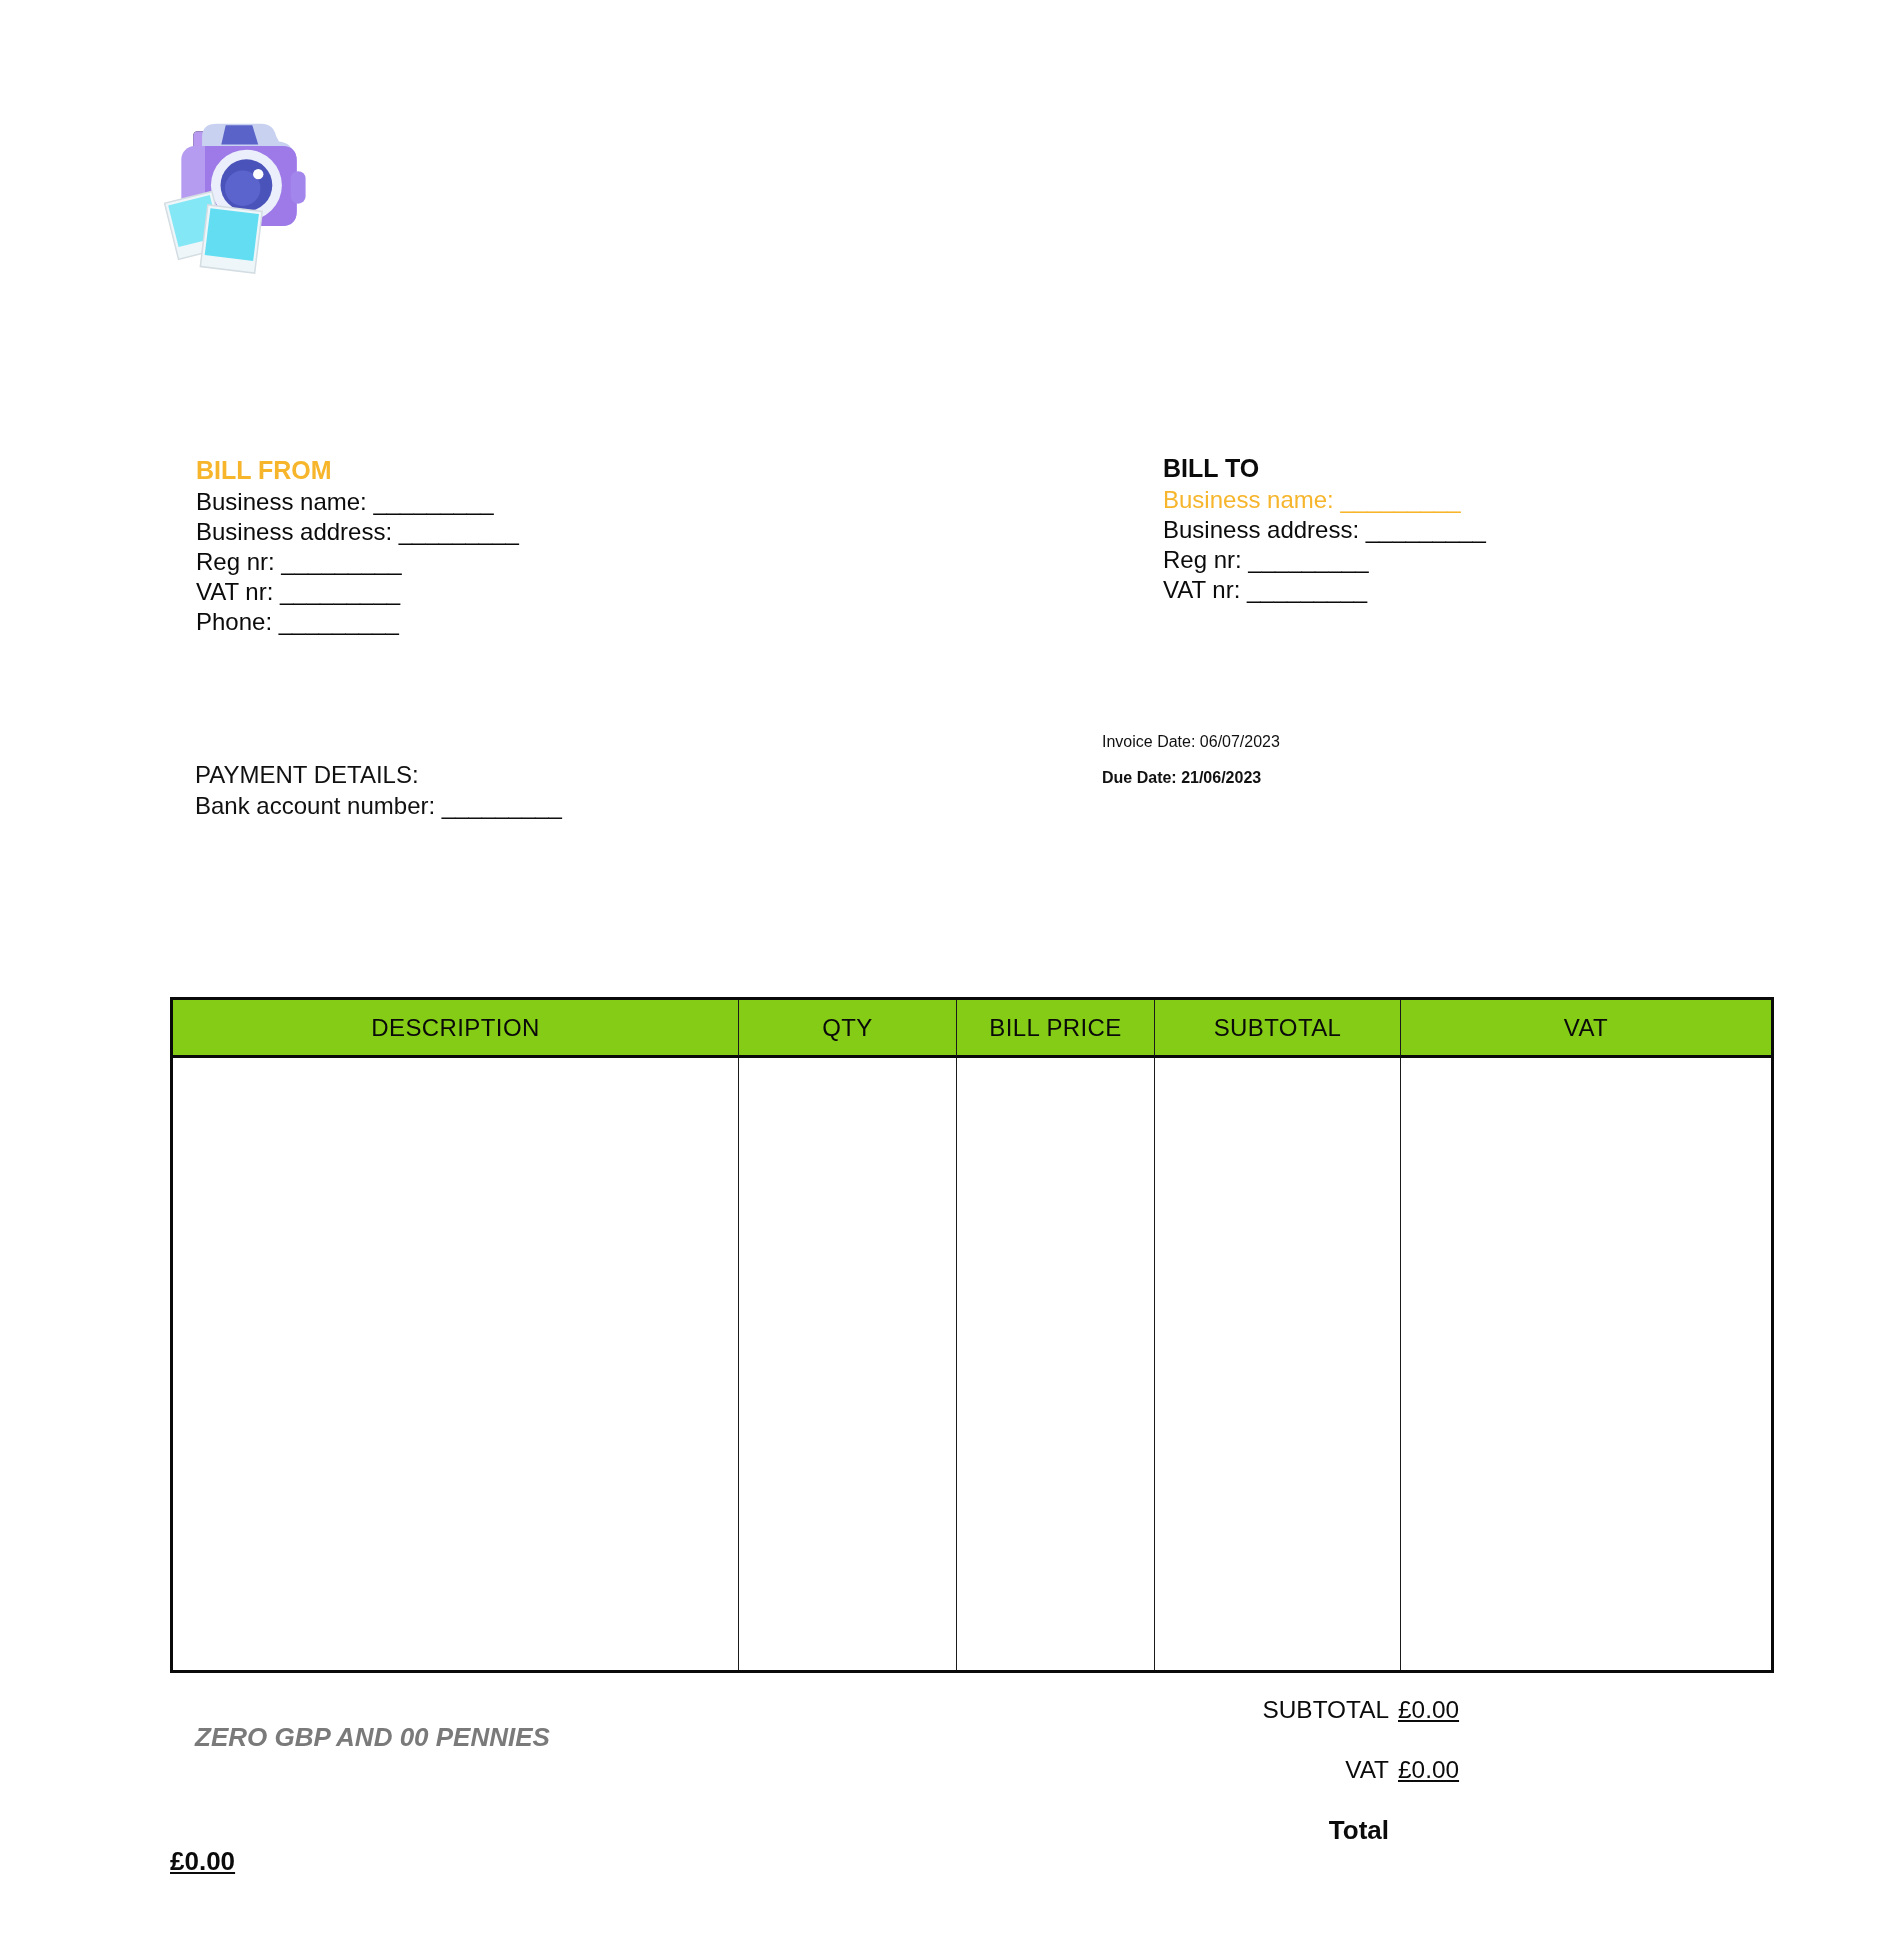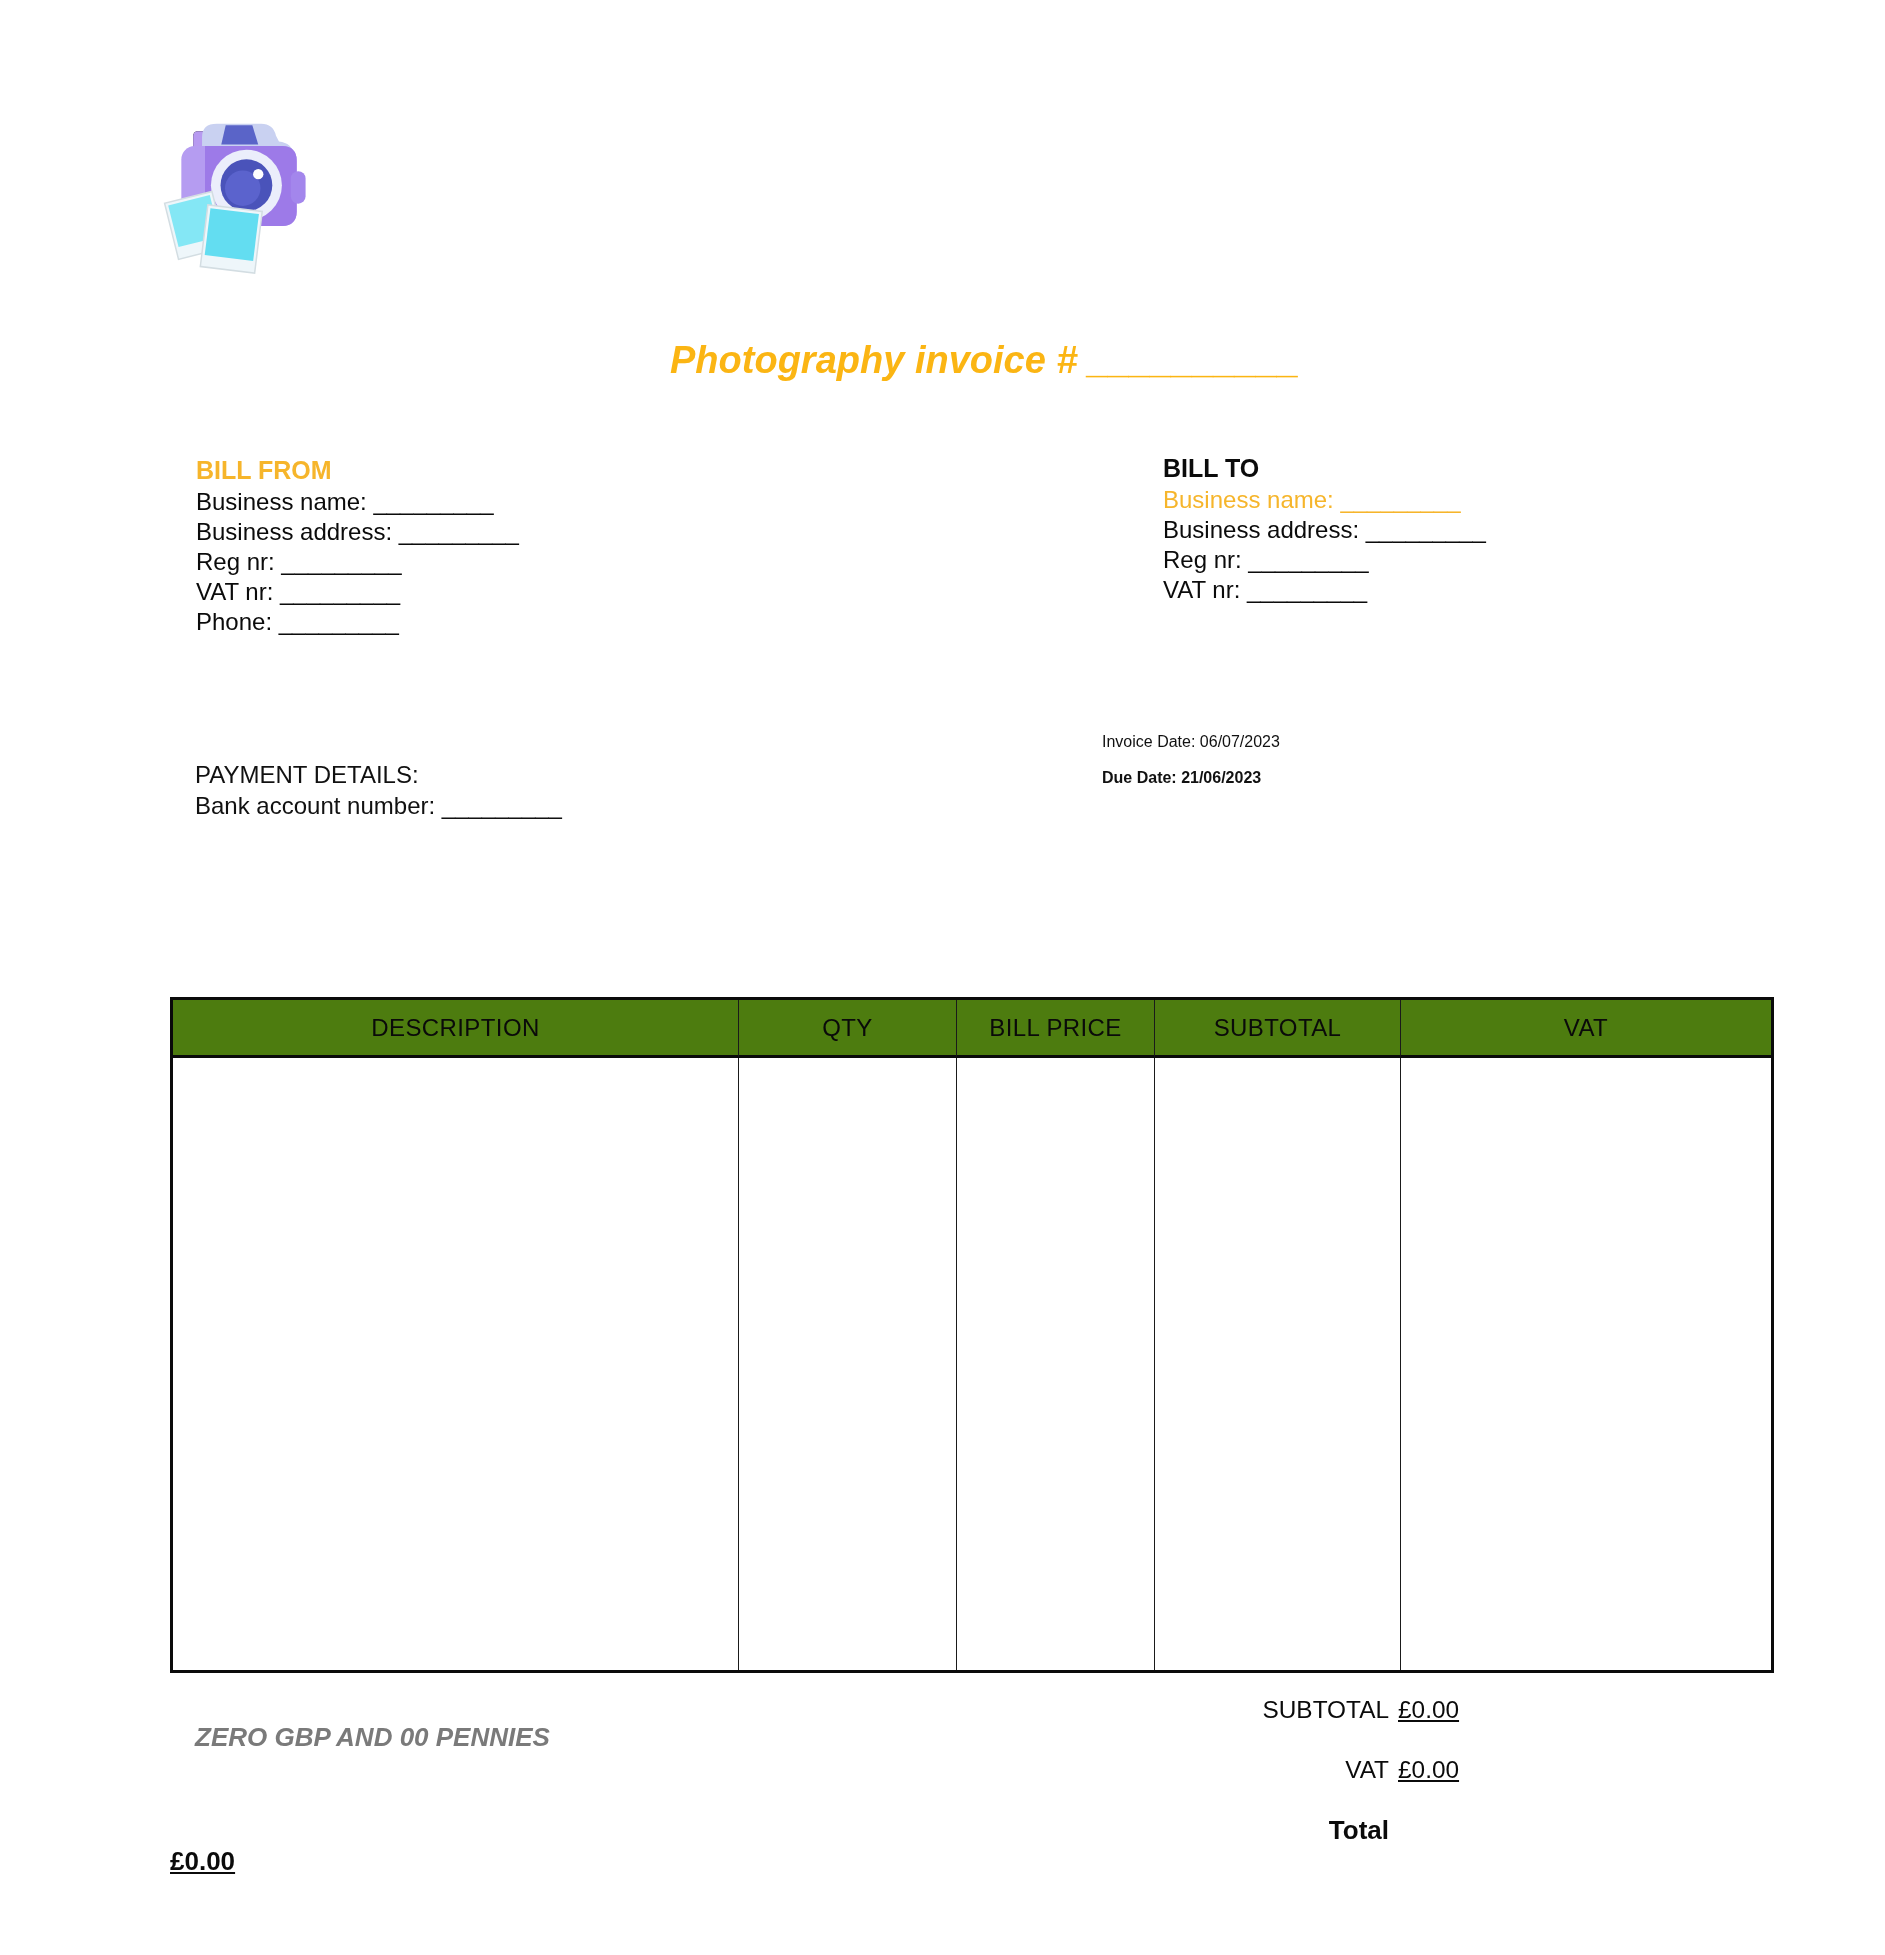--- a/index.html
+++ b/index.html
@@ -38,21 +38,21 @@
 
   
   .invoice-table{
     position:absolute;left:170px;top:997px;width:1604px;height:676px;
     box-sizing:border-box;border:3px solid #0a0a0a;
     display:grid;
     grid-template-columns:566px 218px 198px 246px 1fr;
     grid-template-rows:58px 1fr;
   }
   .th{
-    background:#4d7c0f;display:flex;align-items:center;justify-content:center;
+    background:#84cc16;display:flex;align-items:center;justify-content:center;
     font-size:24px;color:#0a0a0a;letter-spacing:0.4px;
     border-bottom:3px solid #0a0a0a;border-right:1.5px solid #1a1a1a;
     box-sizing:border-box;font-weight:500;
   }
   .th:nth-child(5){border-right:none;}
   .td{
     background:#fff;border-right:1.5px solid #1a1a1a;box-sizing:border-box;
   }
   .td:last-child{border-right:none;}
 
@@ -101,21 +101,20 @@
         <rect x="16" y="110" width="66" height="78" fill="#eef6fa" stroke="#d3dde2" stroke-width="2"></rect>
         <rect x="20" y="114" width="58" height="58" fill="#84e7f5"></rect>
       </g>
       <g transform="rotate(7 100 172)">
         <rect x="60" y="126" width="74" height="84" fill="#eef6fa" stroke="#d3dde2" stroke-width="2"></rect>
         <rect x="64" y="130" width="66" height="64" fill="#63ddf1"></rect>
       </g>
     </svg>
   </div>
 
-  <div class="title">Photography invoice # __________</div>
 
   <div class="block bill-from">
     <div class="heading heading-accent">BILL FROM</div>
     <div class="field">Business name: _________</div>
     <div class="field">Business address: _________</div>
     <div class="field">Reg nr: _________</div>
     <div class="field">VAT nr: _________</div>
     <div class="field">Phone: _________</div>
   </div>
 

